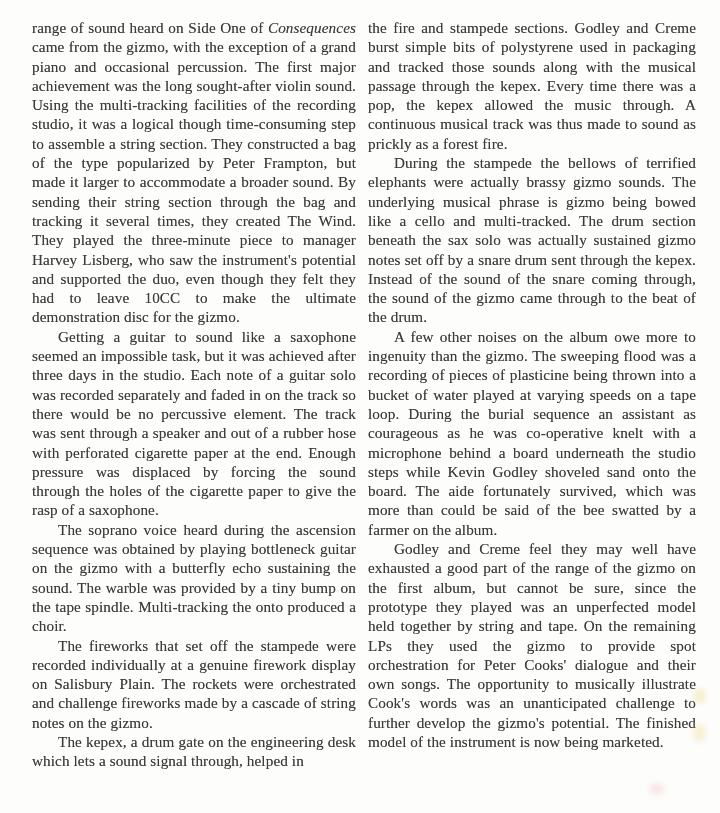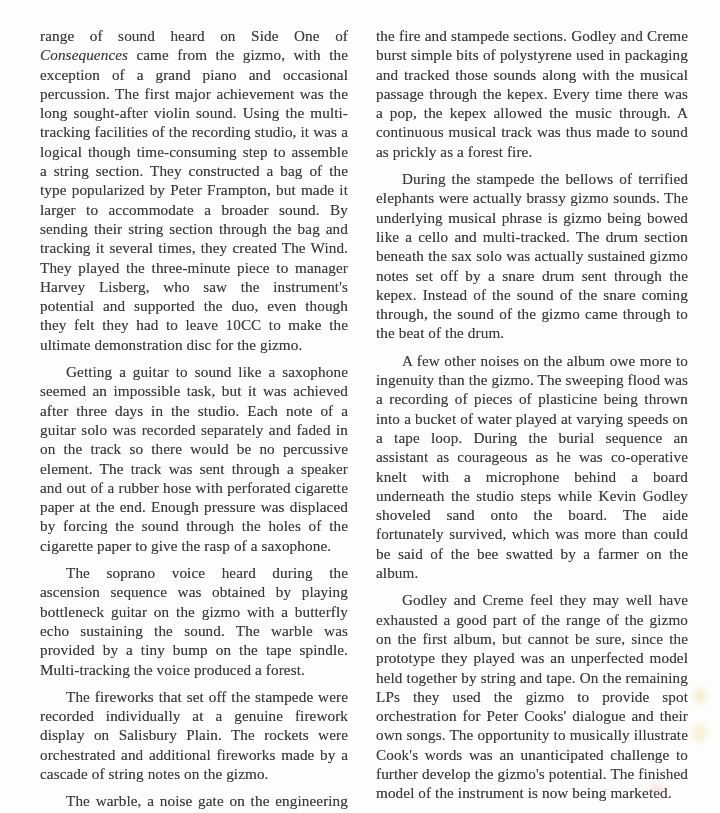--- a/index.html
+++ b/index.html
@@ -31,21 +31,21 @@
   }
   .text-column.left {
     left: 32px;
     width: 324px;
   }
   .text-column.right {
     left: 368px;
     width: 328px;
   }
   .para {
-    margin: 8px;
+    margin: 0;
     padding: 0;
     font-family: Liberation Serif, serif;
   }
   .para.indent {
     text-indent: 26px;
   }
   .para em {
     font-style: italic;
   }
   
@@ -71,23 +71,23 @@
     background: rgba(235, 160, 160, 0.30);
   }
 </style>
 </head>
 <body>
 
 <main class="page">
   <div class="text-column left">
       <p class="para"><span>range of sound heard on Side One of </span><em>Consequences</em><span> came from the gizmo, with the exception of a grand piano and occasional percussion. The first major achievement was the long sought-after violin sound. Using the multi-tracking facilities of the recording studio, it was a logical though time-consuming step to assemble a string section. They constructed a bag of the type popularized by Peter Frampton, but made it larger to accommodate a broader sound. By sending their string section through the bag and tracking it several times, they created The Wind. They played the three-minute piece to manager Harvey Lisberg, who saw the instrument's potential and supported the duo, even though they felt they had to leave 10CC to make the ultimate demonstration disc for the gizmo.</span></p>
       <p class="para indent"><span>Getting a guitar to sound like a saxophone seemed an impossible task, but it was achieved after three days in the studio. Each note of a guitar solo was recorded separately and faded in on the track so there would be no percussive element. The track was sent through a speaker and out of a rubber hose with perforated cigarette paper at the end. Enough pressure was displaced by forcing the sound through the holes of the cigarette paper to give the rasp of a saxophone.</span></p>
-      <p class="para indent"><span>The soprano voice heard during the ascension sequence was obtained by playing bottleneck guitar on the gizmo with a butterfly echo sustaining the sound. The warble was provided by a tiny bump on the tape spindle. Multi-tracking the voice produced a forest.</span></p>
-      <p class="para indent"><span>The fireworks that set off the stampede were recorded individually at a genuine firework display on Salisbury Plain. The rockets were orchestrated and additional fireworks made by a cascade of string notes on the gizmo.</span></p>
-      <p class="para indent"><span>The warble, a noise gate on the engineering desk which lets a sound signal through, helped in</span></p>
+      <p class="para indent"><span>The soprano voice heard during the ascension sequence was obtained by playing bottleneck guitar on the gizmo with a butterfly echo sustaining the sound. The warble was provided by a tiny bump on the tape spindle. Multi-tracking the onto produced a choir.</span></p>
+      <p class="para indent"><span>The fireworks that set off the stampede were recorded individually at a genuine firework display on Salisbury Plain. The rockets were orchestrated and challenge fireworks made by a cascade of string notes on the gizmo.</span></p>
+      <p class="para indent"><span>The kepex, a drum gate on the engineering desk which lets a sound signal through, helped in</span></p>
     </div>
   <div class="text-column right">
       <p class="para"><span>the fire and stampede sections. Godley and Creme burst simple bits of polystyrene used in packaging and tracked those sounds along with the musical passage through the kepex. Every time there was a pop, the kepex allowed the music through. A continuous musical track was thus made to sound as prickly as a forest fire.</span></p>
       <p class="para indent"><span>During the stampede the bellows of terrified elephants were actually brassy gizmo sounds. The underlying musical phrase is gizmo being bowed like a cello and multi-tracked. The drum section beneath the sax solo was actually sustained gizmo notes set off by a snare drum sent through the kepex. Instead of the sound of the snare coming through, the sound of the gizmo came through to the beat of the drum.</span></p>
       <p class="para indent"><span>A few other noises on the album owe more to ingenuity than the gizmo. The sweeping flood was a recording of pieces of plasticine being thrown into a bucket of water played at varying speeds on a tape loop. During the burial sequence an assistant as courageous as he was co-operative knelt with a microphone behind a board underneath the studio steps while Kevin Godley shoveled sand onto the board. The aide fortunately survived, which was more than could be said of the bee swatted by a farmer on the album.</span></p>
       <p class="para indent"><span>Godley and Creme feel they may well have exhausted a good part of the range of the gizmo on the first album, but cannot be sure, since the prototype they played was an unperfected model held together by string and tape. On the remaining LPs they used the gizmo to provide spot orchestration for Peter Cooks' dialogue and their own songs. The opportunity to musically illustrate Cook's words was an unanticipated challenge to further develop the gizmo's potential. The finished model of the instrument is now being marketed.</span></p>
     </div>
 
   <div class="smudge yellow-1"></div>
   <div class="smudge yellow-2"></div>

